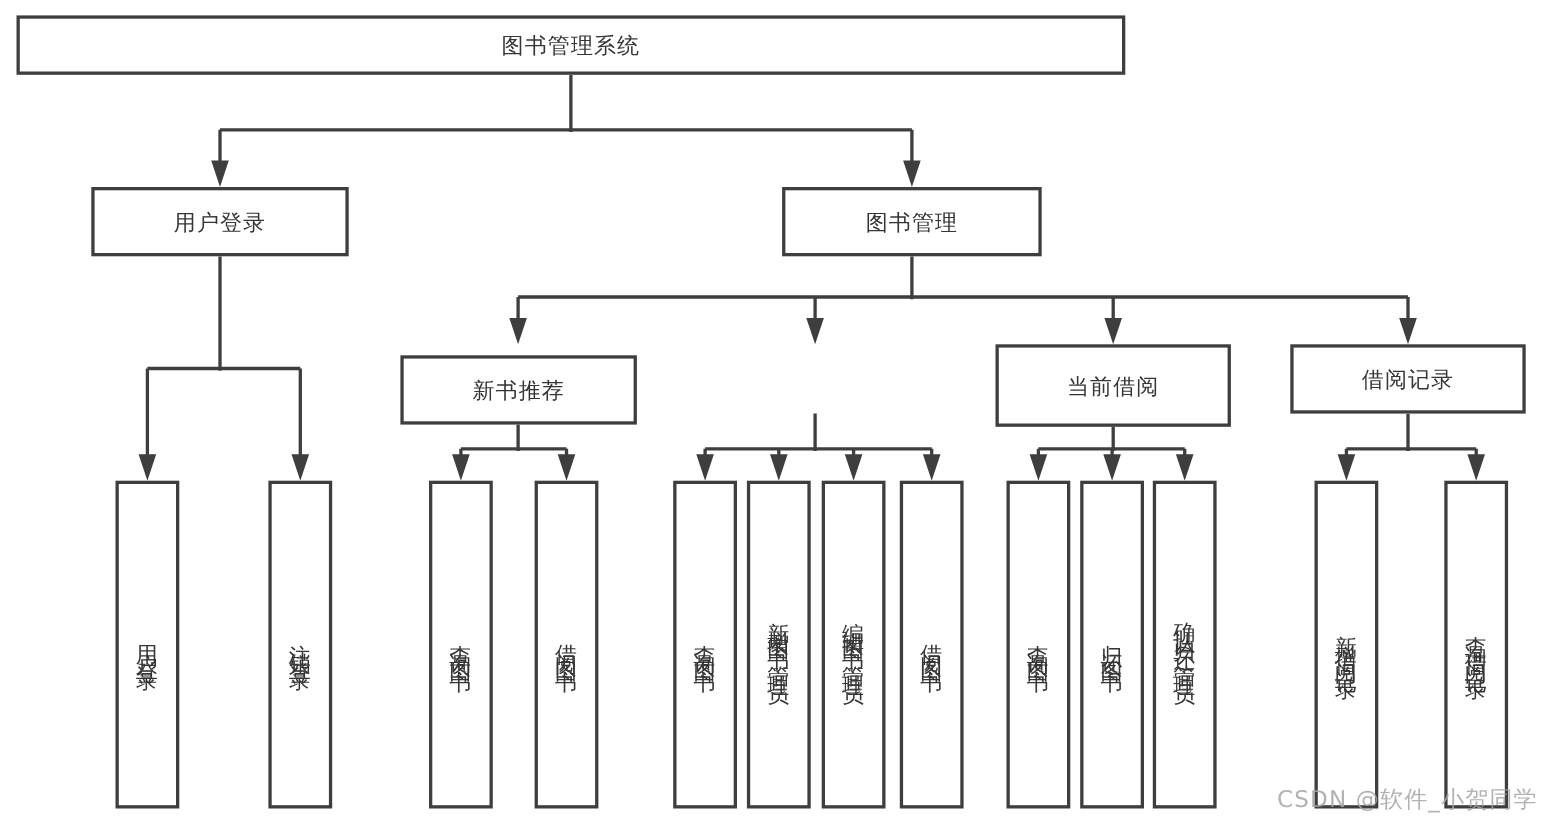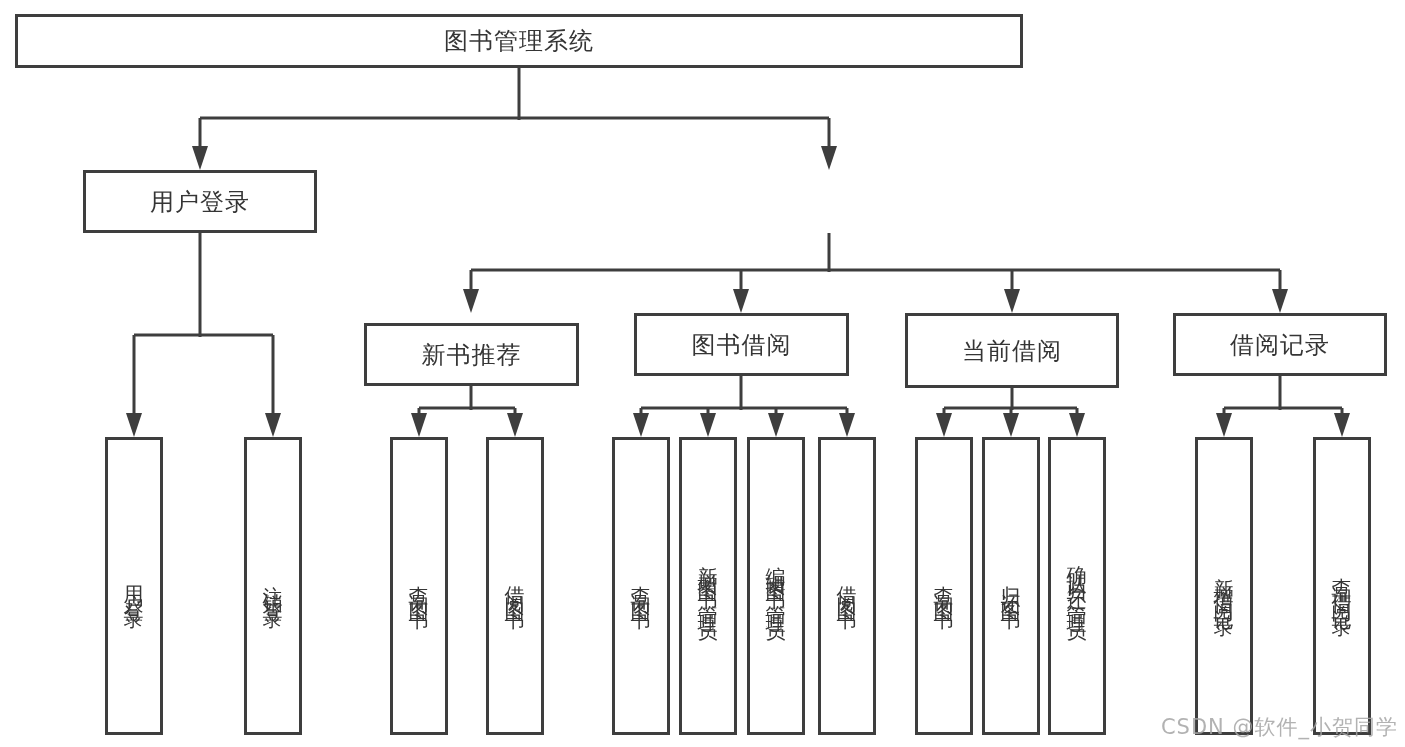--- a/index.html
+++ b/index.html
@@ -13,21 +13,21 @@
   }
   .box {
     position: absolute;
     box-sizing: border-box;
     border: 3px solid #3e3e3e;
     background: #ffffff;
     display: flex;
     align-items: center;
     justify-content: center;
     color: #353535;
-    font-size: 24px;
+    font-size: 20px;
     line-height: 1;
     text-align: center;
   }
   .hbox { letter-spacing: 1px; }
   .vbox {
     writing-mode: vertical-rl;
     text-orientation: mixed;
     letter-spacing: 8px;
     font-size: 20px;
   }
@@ -81,23 +81,23 @@
     </g>
     <g>
       <path class="line" d="M1280,376 V410 M1224,408 H1342 M1224,408 V416 M1342,408 V416"></path>
       <path class="arrow" d="M1216,413 L1232,413 L1224,437 Z M1334,413 L1350,413 L1342,437 Z"></path>
     </g>
   </svg>
 
   <div class="box hbox" style="left:15px; top:14px; width:1008px; height:54px;">图书管理系统</div>
 
   <div class="box hbox" style="left:83px; top:170px; width:234px; height:63px;">用户登录</div>
+  <div class="box hbox" style="left:711px; top:170px; width:236px; height:63px;">图书管理</div>
 
   <div class="box hbox" style="left:364px; top:323px; width:215px; height:63px;">新书推荐</div>
-  <div class="box hbox" style="left:634px; top:313px; width:215px; height:63px;">图书借阅</div>
   <div class="box hbox" style="left:905px; top:313px; width:214px; height:75px;">当前借阅</div>
   <div class="box hbox" style="left:1173px; top:313px; width:214px; height:63px;">借阅记录</div>
 
   <div class="box vbox" style="left:105px; top:437px; width:58px; height:298px;">用户登录</div>
   <div class="box vbox" style="left:244px; top:437px; width:58px; height:298px;">注销登录</div>
 
   <div class="box vbox" style="left:390px; top:437px; width:58px; height:298px;">查询图书</div>
   <div class="box vbox" style="left:486px; top:437px; width:58px; height:298px;">借阅图书</div>
 
   <div class="box vbox" style="left:612px; top:437px; width:58px; height:298px;">查询图书</div>

